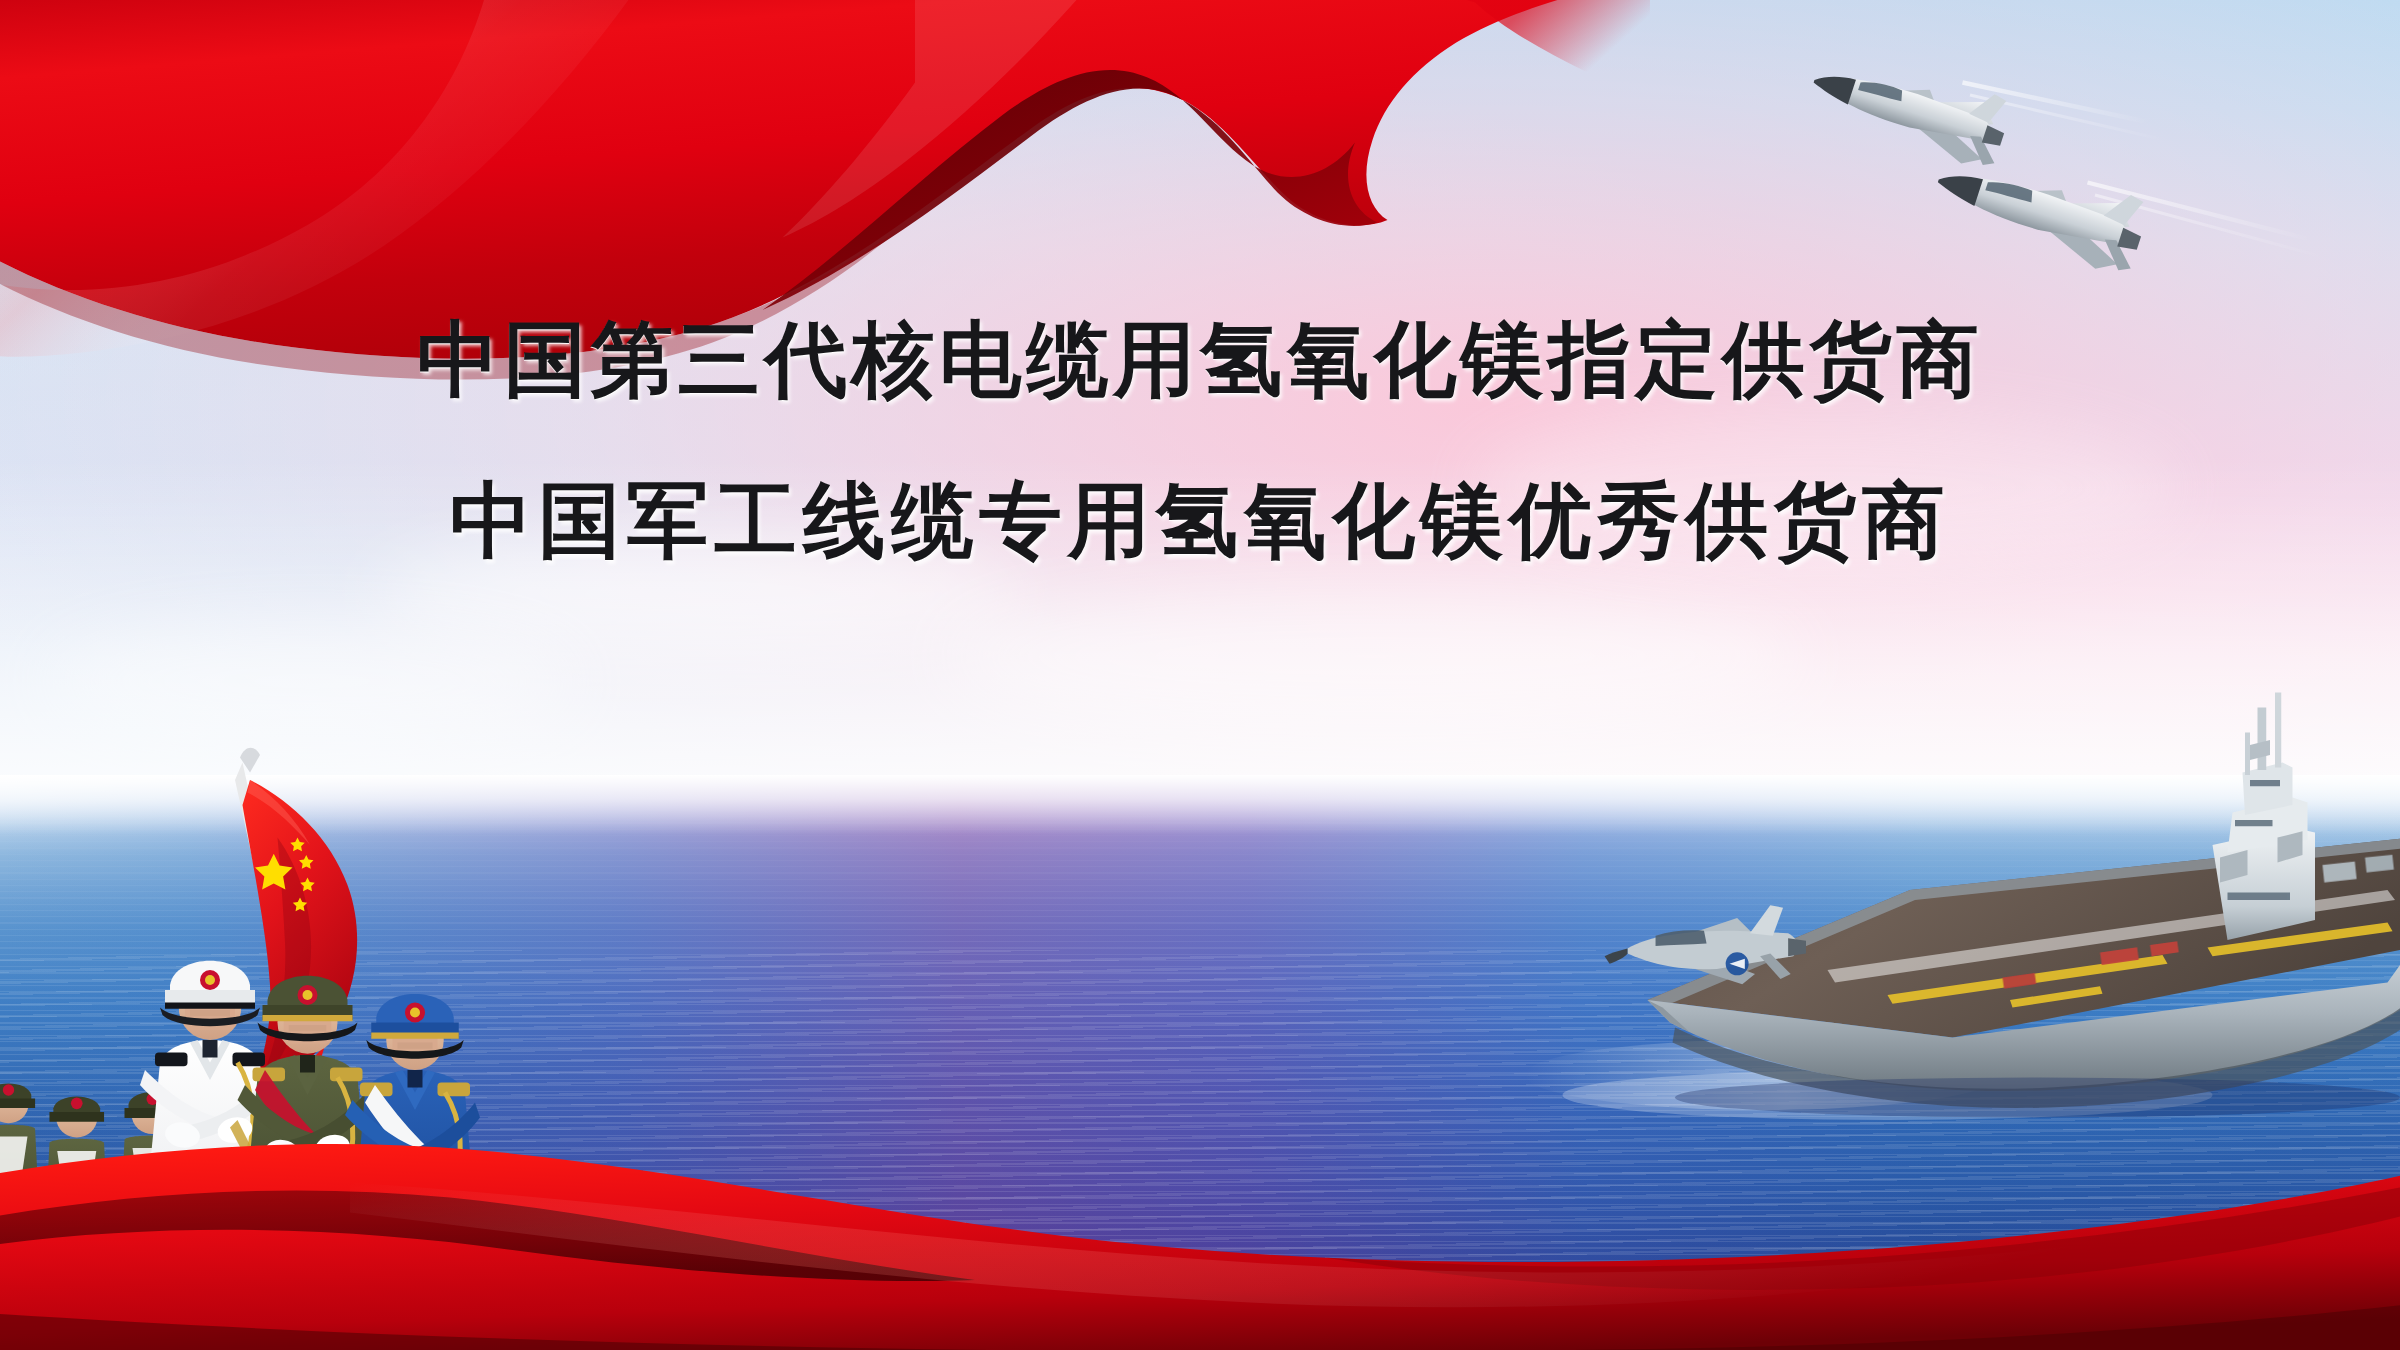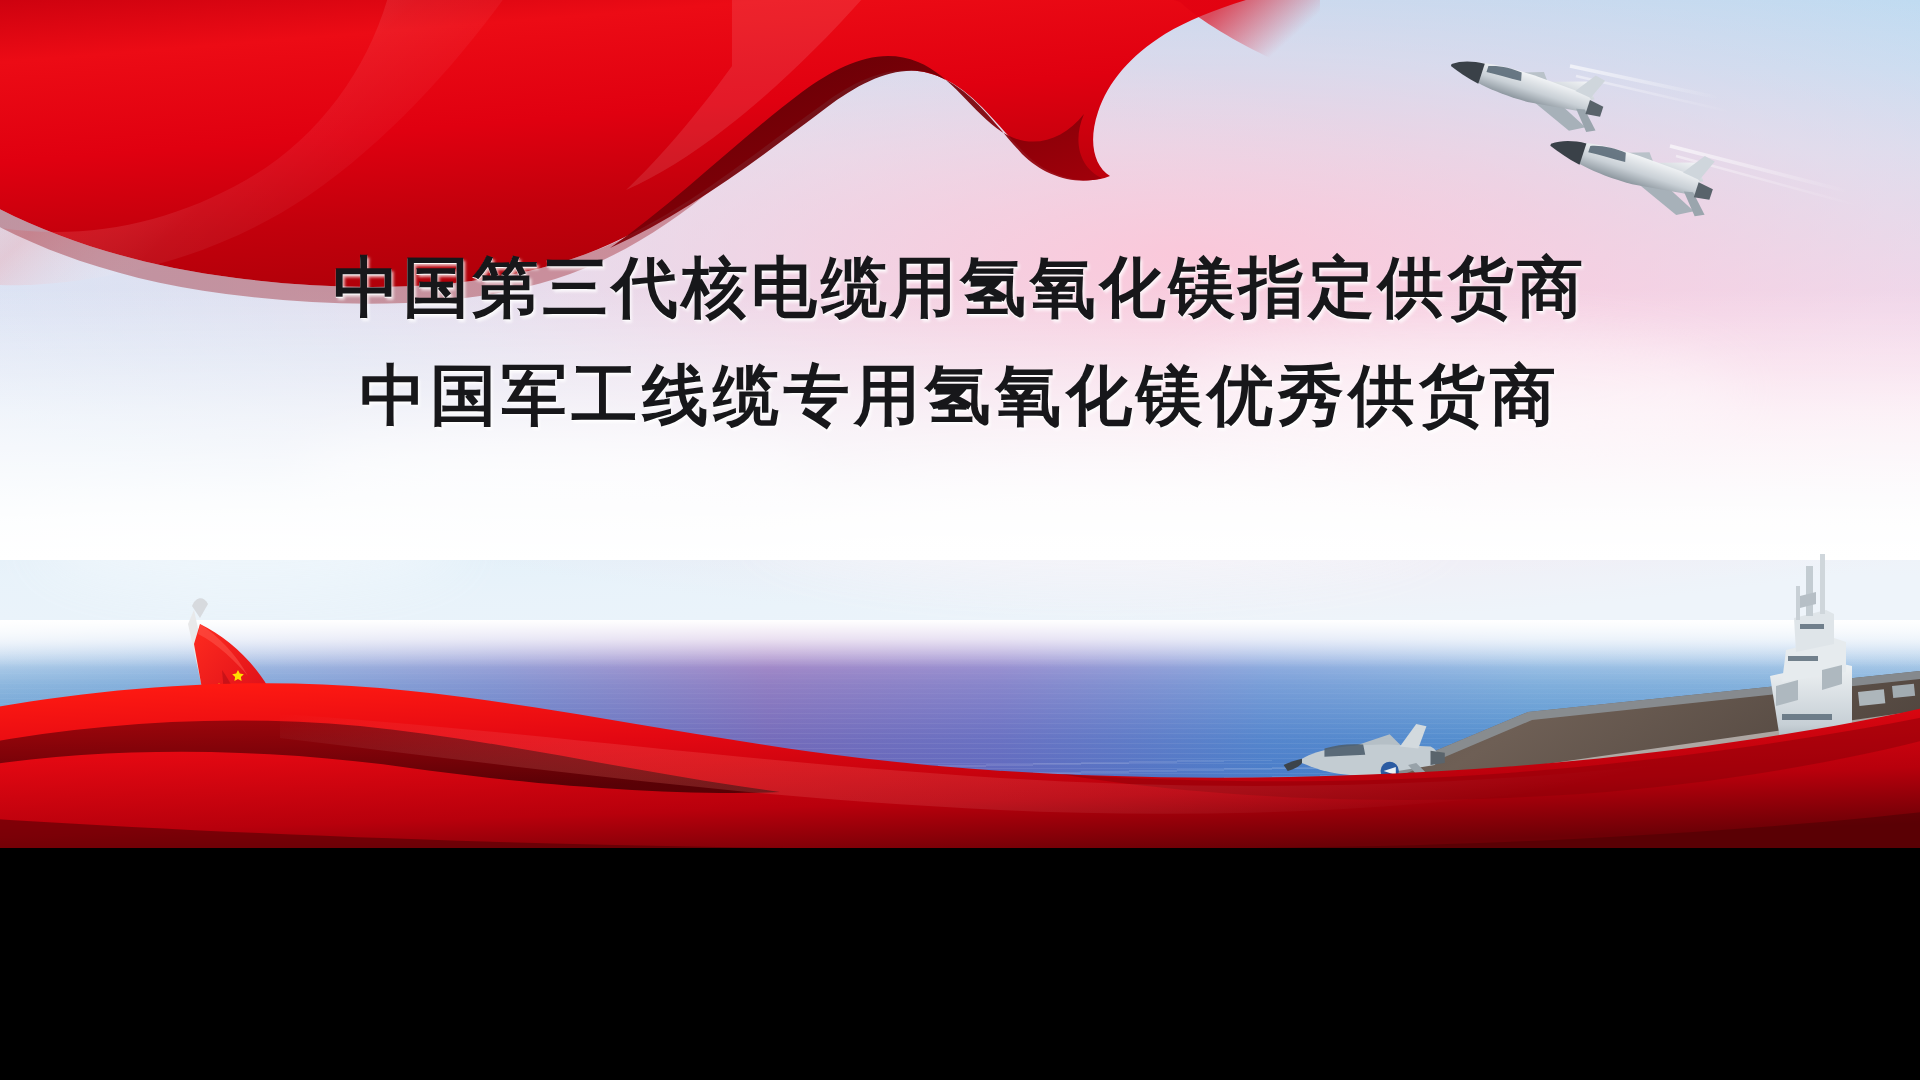--- a/index.html
+++ b/index.html
@@ -1,17 +1,17 @@
 <!DOCTYPE html>
 <html><head>
 <meta charset="utf-8">
 <style>
   html,body{margin:0;padding:0;background:#000;}
   #stage{
-    position:relative;width:1920px;height:848px;overflow:hidden;
+    position:relative;width:1920px;height:1080px;overflow:hidden;
     font-family:"Liberation Sans","DejaVu Sans",sans-serif;
     background:#5eead4;
   }
 
   
   .sky{
     position:absolute;inset:0;
     background:
       radial-gradient(110% 70% at 62% 30%, rgba(255,196,214,.85) 0%, rgba(255,210,224,.40) 34%, rgba(255,255,255,0) 62%),
       radial-gradient(90% 60% at 18% 42%, rgba(205,232,248,.9) 0%, rgba(222,240,250,.35) 48%, rgba(255,255,255,0) 75%),
@@ -85,21 +85,21 @@
     position:absolute;left:0;right:0;top:246px;text-align:center;
     pointer-events:none;
   }
   .t-line{
     font-family:"DejaVu Sans","Liberation Sans",sans-serif;
     font-weight:700;color:#17171a;white-space:nowrap;
     letter-spacing:.055em;
     text-shadow:2px 3px 3px rgba(255,255,255,.75), 0 1px 0 rgba(255,255,255,.9);
   }
   .t-line.l1{font-size:66px;line-height:84px;}
-  .t-line.l2{font-size:66px;line-height:84px;margin-top:24px;letter-spacing:.07em;}
+  .t-line.l2{font-size:66px;line-height:84px;margin-top:45px;letter-spacing:.07em;}
 
   
   .guard{position:absolute;left:-14px;top:520px;width:520px;height:560px;}
   
   .carrier{position:absolute;right:-10px;top:500px;width:720px;height:400px;}
   
   .jets{position:absolute;right:20px;top:20px;width:480px;height:220px;}
 </style>
 </head>
 <body>

